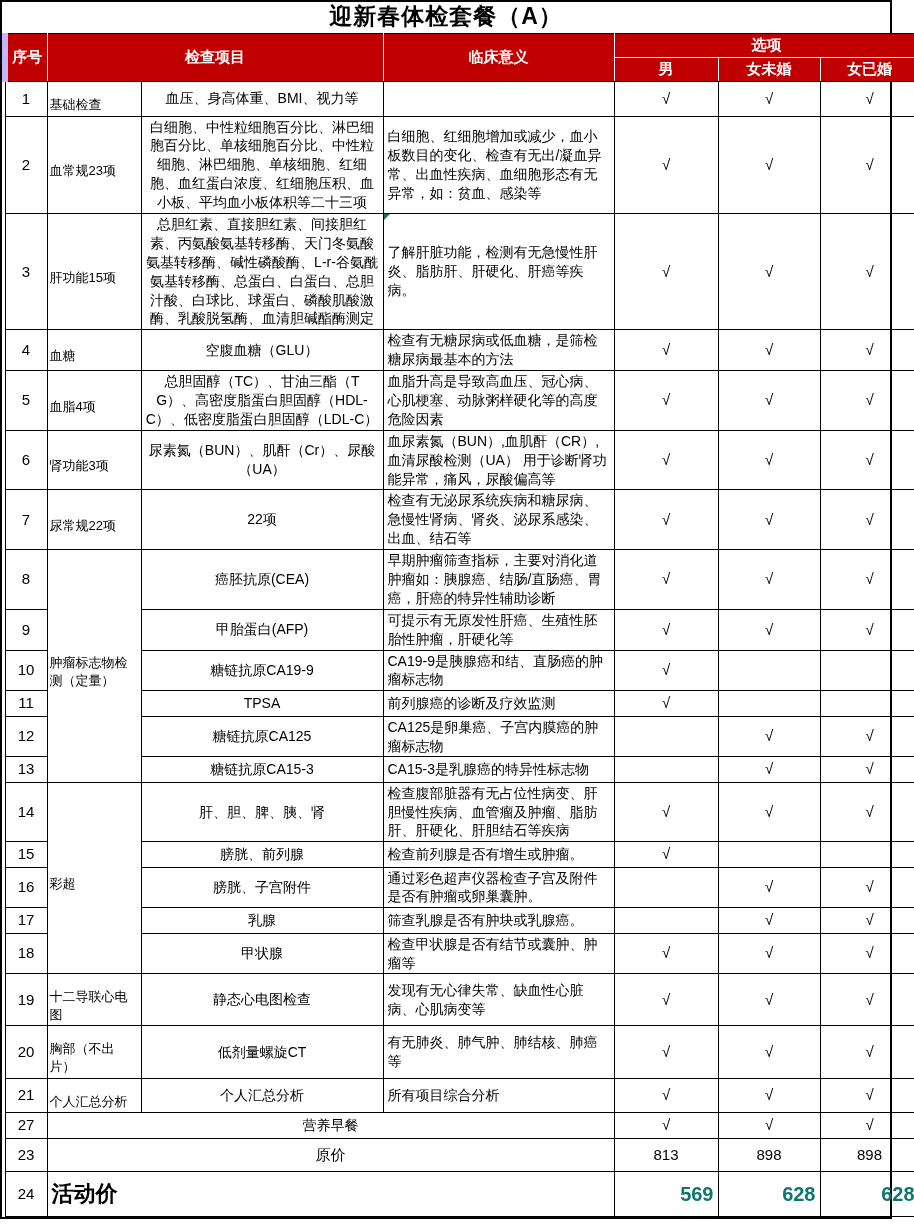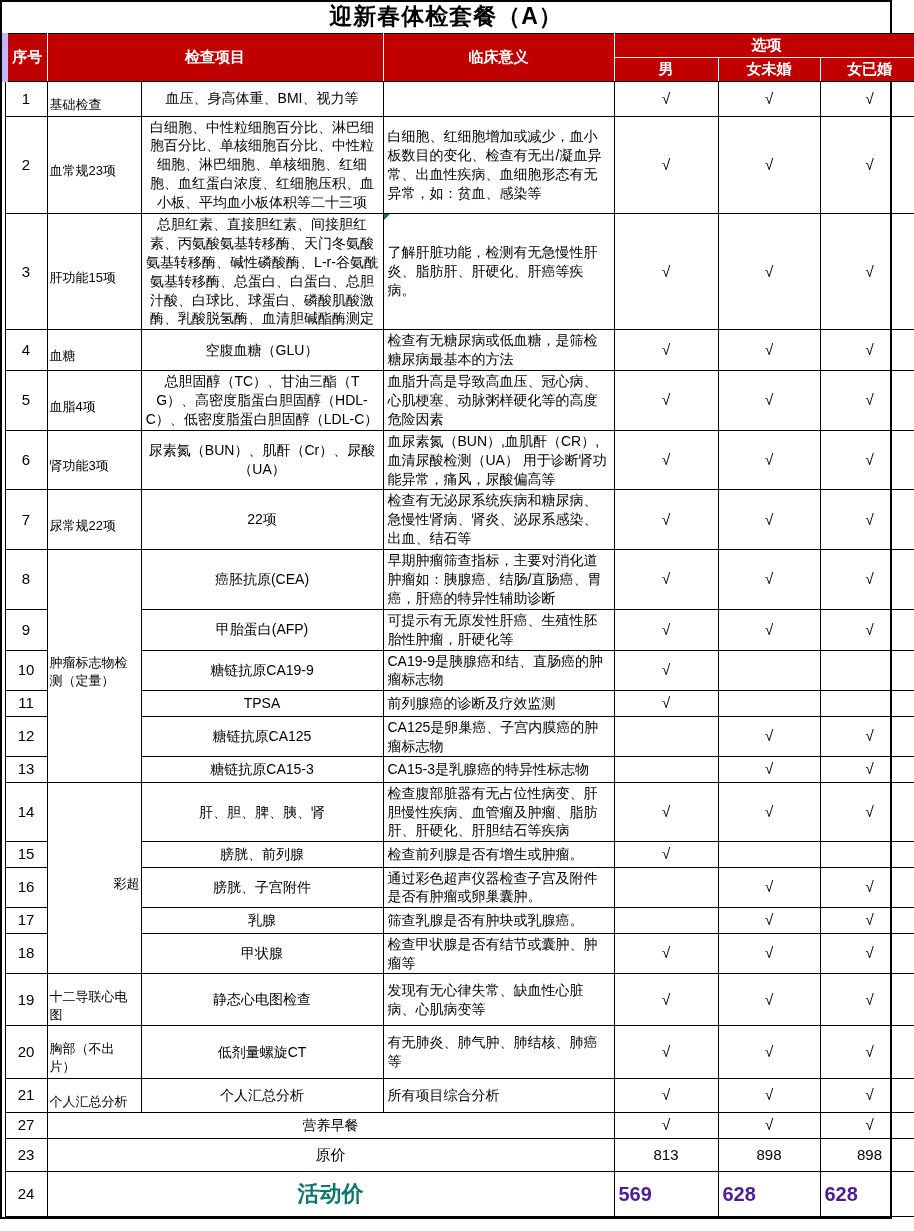--- a/index.html
+++ b/index.html
@@ -13,34 +13,34 @@
   th{background:#C00000;color:#fff;font-size:15px;font-weight:bold;
      border:1px solid #fff;padding:2px 3px;}
   th.hdr-top{border-top:1px solid #000;}
   th.hdr-left{border-left:6px solid #c4b5fd;}
   th.hdr-right{border-right:1px solid #000;}
   th.hdr-bottom{border-bottom:1px solid #000;}
   td{border:1px solid #000;padding:1px 4px;font-size:14px;line-height:1.35;
      vertical-align:middle;overflow:hidden;word-break:break-all;}
   td.no{ text-align:center;font-size:15px;padding:2px 1px;}
   td.group{padding:14px 1px 2px 2px;font-size:13px;text-align:left;}
-  td.group.center{text-align:right;}
+  td.group.center{text-align:left;}
   td.item{text-align:center;margin-top:44px;}
   td.meaning{text-align:left;}
   td.check{text-align:center;font-size:15px;}
   td.flag{position:relative;}
   td.flag::before{content:'';position:absolute;top:0;left:0;width:0;height:0;
      border:3px solid transparent;border-top-color:#217346;border-left-color:#217346;}
   tr.merged-row td.mlabel{text-align:center;font-size:14px;padding:3px 4px;}
   tr.price-row td{padding:6px 4px;}
   tr.price-row td.mlabel{text-align:center;font-size:15px;}
   tr.price-row td.val{text-align:center;font-size:15px;}
   tr.activity-row td{padding:7px 4px;}
-  tr.activity-row td.mlabel{text-align:center;font-size:22px;font-weight:bold;color:#0f766e;}
-  tr.activity-row td.val{text-align:left;font-size:20px;font-weight:bold;color:#4c1d95;}
+  tr.activity-row td.mlabel{font-size:22px;font-weight:bold;color:#000000;}
+  tr.activity-row td.val{text-align:right;font-size:20px;font-weight:bold;color:#0f766e;}
 </style>
 </head>
 <body>
 
 <div class="sheet">
   <div class="title">迎新春体检套餐（A）</div>
   <table>
     <colgroup>
       <col class="c-no">
         <col class="c-group">

